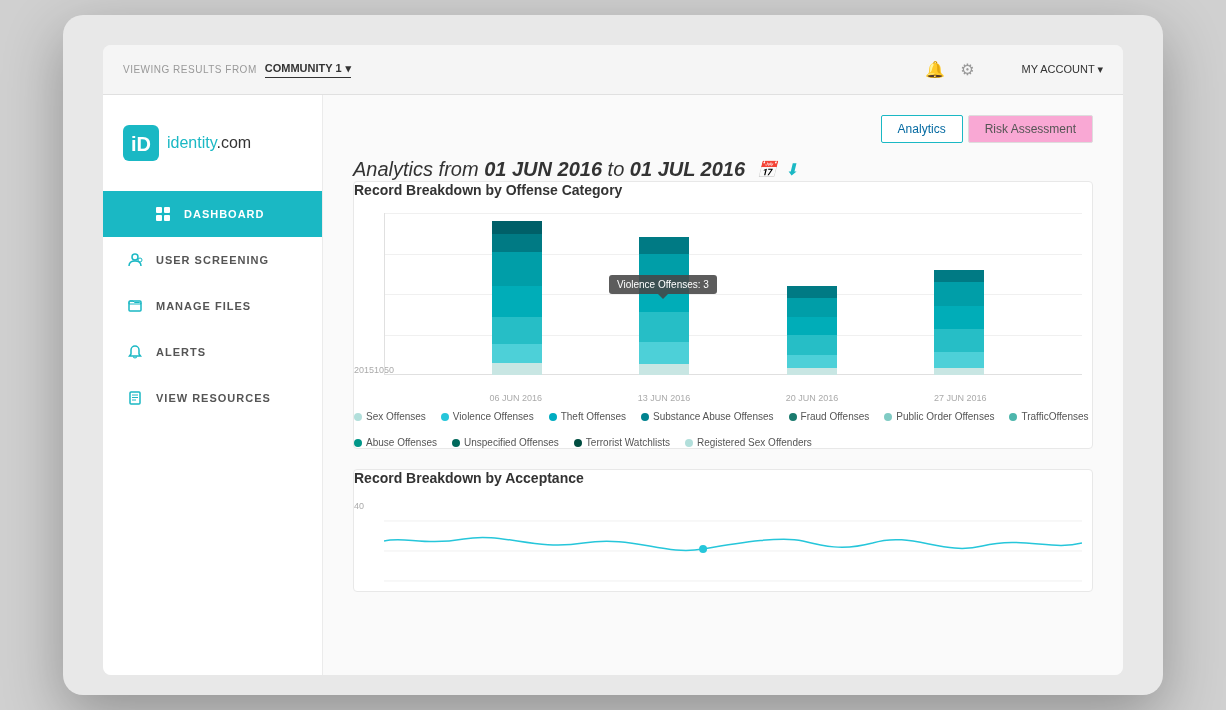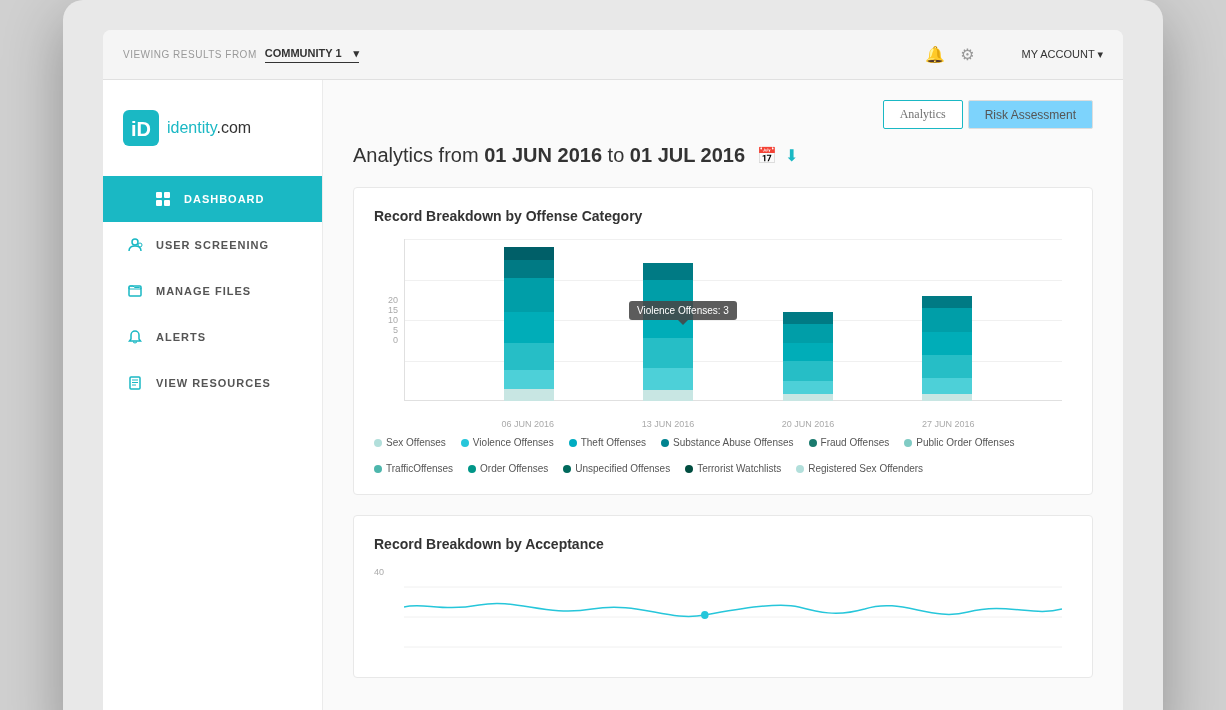--- a/index.html
+++ b/index.html
@@ -52,21 +52,21 @@
     .viewing-label {
       font-size: 10px;
       color: #999;
       letter-spacing: 0.5px;
       text-transform: uppercase;
     }
 
     .community-select {
       display: flex;
       align-items: center;
-      gap: 12px;
+      gap: 4px;
       border-bottom: 1px solid #333;
       padding-bottom: 2px;
       font-size: 11px;
       font-weight: bold;
       color: #333;
       cursor: pointer;
     }
 
     .top-bar-right {
       display: flex;
@@ -170,38 +170,37 @@
       display: flex;
       justify-content: flex-end;
       margin-bottom: 15px;
       gap: 5px;
     }
 
     .tab-btn {
       padding: 6px 16px;
       font-size: 12px;
       border: 1px solid #ddd;
-      background: #7dd3fc;
+      background: #f9a8d4;
       cursor: pointer;
       color: #555;
       border-radius: 2px;
     }
 
     .tab-btn.active {
       background: #fff;
       border-color: #1ab8c4;
-      color: #737373;
-      font-family: Liberation Serif, serif;
+      color: #0369a1;
     }
 
     .analytics-header {
       display: flex;
       align-items: center;
       gap: 12px;
-      margin-bottom: 20px;
+      font-style: italic;
     }
 
     .analytics-title {
       font-size: 20px;
       color: #333;
       font-weight: 300;
     }
 
     .analytics-title strong {
       font-weight: 700;
@@ -211,21 +210,20 @@
       display: flex;
       gap: 8px;
       color: #1ab8c4;
       font-size: 16px;
     }
 
     .chart-card {
       background: #fff;
       border: 1px solid #e8e8e8;
       border-radius: 4px;
-      padding: 20px;
       margin-bottom: 20px;
     }
 
     .chart-title {
       font-size: 14px;
       font-weight: 600;
       color: #333;
       margin-bottom: 15px;
     }
 
@@ -358,21 +356,21 @@
             <span style="cursor:pointer;color:#1ab8c4;font-size:16px;">📅</span>
             <span style="cursor:pointer;color:#1ab8c4;font-size:16px;">⬇</span>
           </div>
         </div>
 
         <div class="chart-card">
           <div class="chart-title">Record Breakdown by Offense Category</div>
 
           <div style="position:relative; height:190px;">
 
-            <div style="position:absolute;left:0;top:0;bottom:28px;width:28px;display:flex;flex-direction:column;justify-content:center;align-items:flex-end;padding-right:4px;font-size:9px;color:#aaa;">
+            <div style="position:absolute;left:0;top:0;bottom:28px;width:28px;display:flex;justify-content:space-between;align-items:flex-end;padding-right:4px;font-size:9px;color:#aaa;">
               <span>20</span>
               <span>15</span>
               <span>10</span>
               <span>5</span>
               <span>0</span>
             </div>
 
             <div style="position:absolute;left:30px;right:10px;top:0;bottom:28px;">
               <div style="position:absolute;top:0;left:0;right:0;border-top:1px solid #f0f0f0;"></div>
               <div style="position:absolute;top:25%;left:0;right:0;border-top:1px solid #f0f0f0;"></div>
@@ -459,21 +457,21 @@
             <div class="legend-item">
               <div class="legend-dot" style="background:#80cbc4;"></div>
               <span>Public Order Offenses</span>
             </div>
             <div class="legend-item">
               <div class="legend-dot" style="background:#4db6ac;"></div>
               <span>TrafficOffenses</span>
             </div>
             <div class="legend-item">
               <div class="legend-dot" style="background:#009688;"></div>
-              <span>Order Offenses</span>
+              <span>Abuse Offenses</span>
             </div>
             <div class="legend-item">
               <div class="legend-dot" style="background:#00695c;"></div>
               <span>Unspecified Offenses</span>
             </div>
             <div class="legend-item">
               <div class="legend-dot" style="background:#004d40;"></div>
               <span>Terrorist Watchlists</span>
             </div>
             <div class="legend-item">

